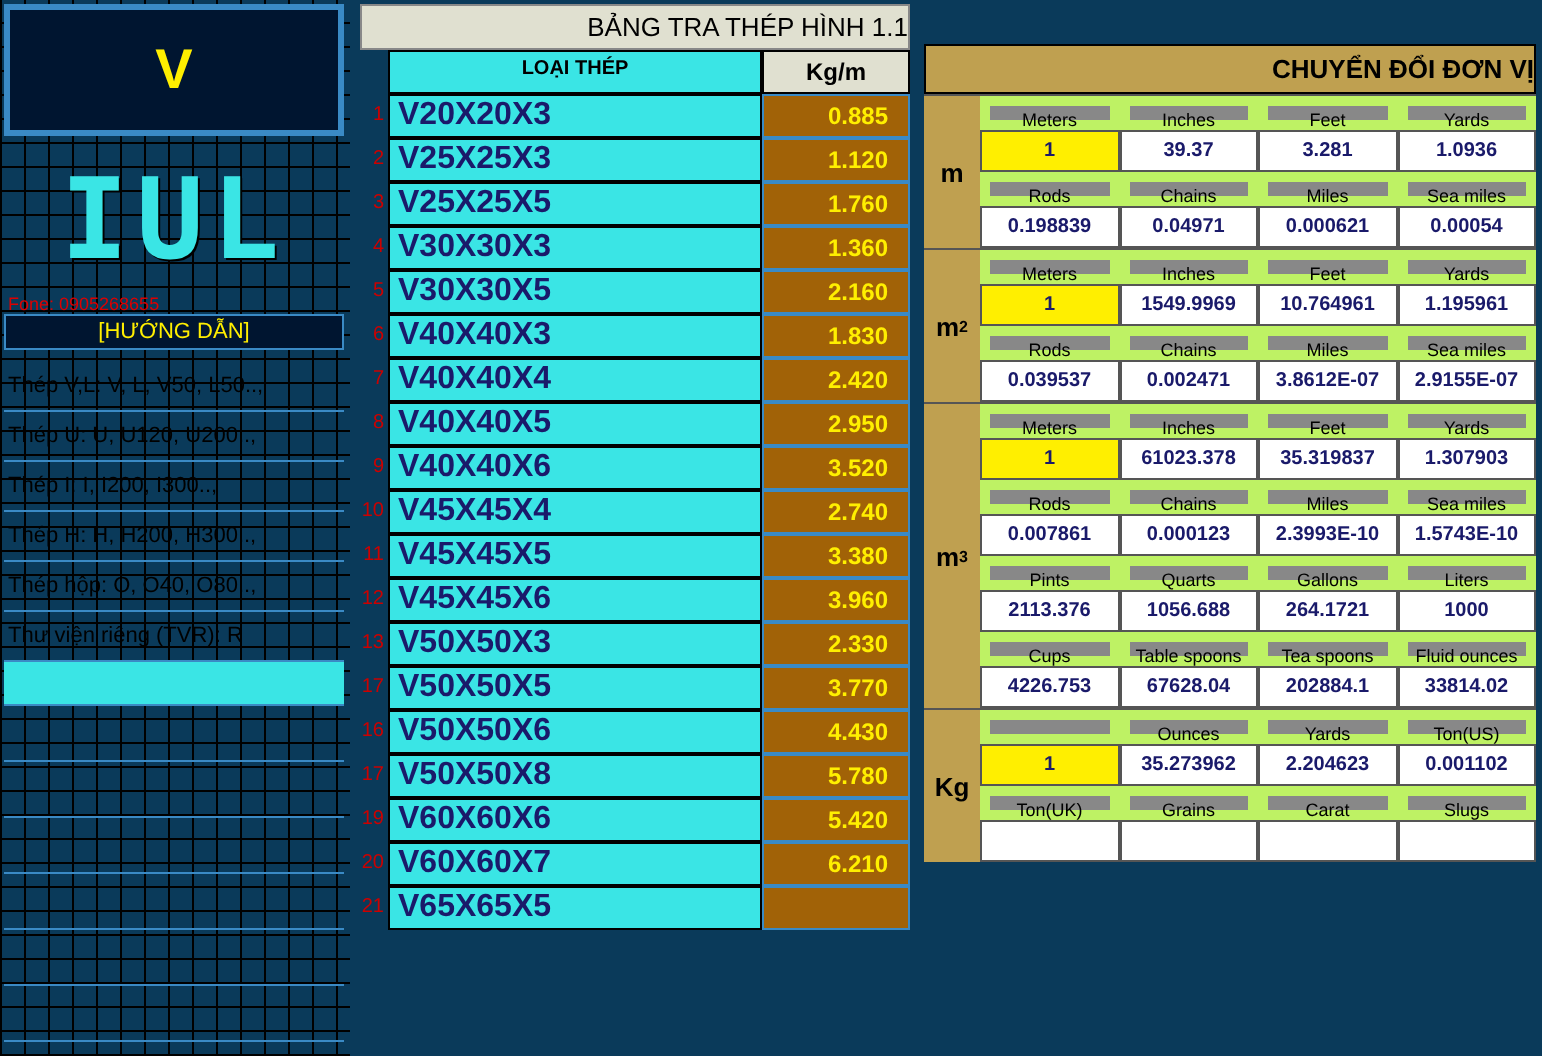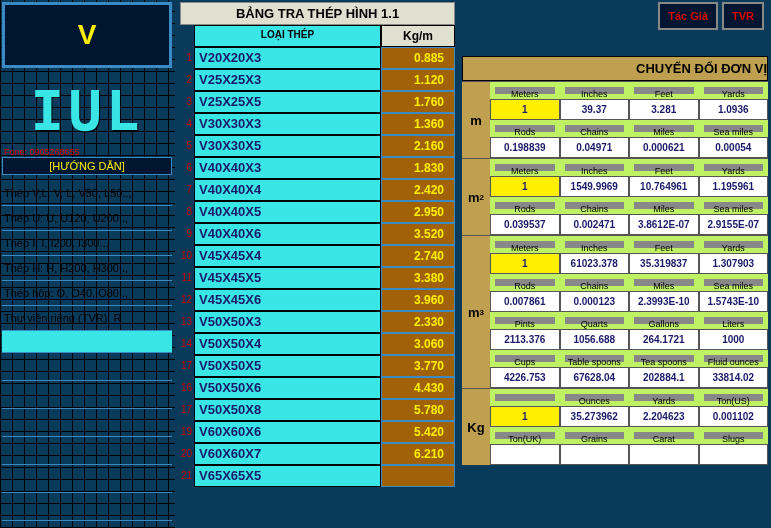--- a/index.html
+++ b/index.html
@@ -7,27 +7,27 @@
 .grid-bg{position:absolute;top:0;left:0;width:175px;height:528px;background:linear-gradient(0deg,#0a3a5a 0%,#1a5a7a 100%);background-image:repeating-linear-gradient(0deg,#000 0,#000 1px,transparent 1px,transparent 12px),repeating-linear-gradient(90deg,#000 0,#000 1px,transparent 1px,transparent 12px)}
 .left-col{position:absolute;left:2px;top:2px;width:170px;z-index:2}
 .v-box{border:3px solid #3a8ac5;background:#001530;color:#ffef00;font-size:28px;font-weight:bold;text-align:center;padding:14px 0;margin-bottom:6px}
 .iul-box{color:#3ae5e5;font-size:56px;font-weight:bold;font-family:monospace;text-align:center;letter-spacing:4px;padding:4px 0;text-shadow:1px 1px 0 #000}
 .fone{color:#d00;font-size:9px;text-align:left;padding-left:2px}
 .guide{border:1px solid #3a8ac5;background:#001530;color:#ffef00;font-size:11px;text-align:center;padding:2px 0;margin-bottom:6px}
 .nav-item{color:#000;font-size:11px;padding:6px 2px;border-bottom:1px solid #3a8ac5;cursor:pointer}
 .nav-item.active{background:#3ae5e5}
 .blank-row{height:28px;border-bottom:1px solid #3a8ac5}
 .center-col{position:absolute;left:180px;top:2px;width:275px}
-.title-bar{background:#e0e0d0;border:1px solid #888;text-align:center;font-size:13px;font-weight:bold;padding:3px 0}
+.title-bar{background:#e0e0d0;border:1px solid #888;text-align:right;font-size:13px;font-weight:normal;padding:3px 0}
 .header-row{display:flex}
 .header-row .h1{flex:1;background:#3ae5e5;border:1px solid #000;text-align:center;font-size:10px;font-weight:bold;padding:3px 0;color:#000}
 .header-row .h2{width:74px;background:#e0e0d0;border:1px solid #000;text-align:center;font-size:12px;font-weight:bold;padding:3px 0}
 .data-row{display:flex;height:22px}
 .data-row .idx{width:14px;background:#0a3a5a;color:#c00;font-size:10px;text-align:right;padding-right:2px;line-height:22px}
-.data-row .name{flex:1;background:#3ae5e5;border:1px solid #000;font-size:13px;font-weight:bold;padding-left:4px;line-height:20px;color:#1a1a6a}
+.data-row .name{flex:1;background:#3ae5e5;border:1px solid #000;font-size:16px;font-weight:bold;padding-left:4px;line-height:20px;color:#1a1a6a}
 .data-row .val{width:74px;background:#a16207;border:1px solid #3a8ac5;color:#ffef00;font-size:12px;font-weight:bold;text-align:right;padding-right:10px;line-height:20px}
 .right-col{position:absolute;left:462px;top:2px;width:306px}
 .top-btns{display:flex;justify-content:flex-end;gap:4px;margin-bottom:6px;padding-right:4px}
 .btn-tg{background:#001530;border:2px solid #888;color:#d00;font-size:11px;font-weight:bold;padding:6px 8px;text-align:center;cursor:pointer}
 .conv-title{background:#bfa050;border:1px solid #000;text-align:right;font-size:13px;font-weight:bold;padding:4px 0}
 .conv-section{display:flex;border-top:1px solid #555}
 .unit-label{width:28px;background:#bfa050;display:flex;align-items:center;justify-content:center;font-size:13px;font-weight:bold}
 .unit-label sup{font-size:8px}
 .conv-grid{flex:1;display:flex;flex-direction:column}
 .conv-hrow{display:flex;height:17px}
@@ -129,25 +129,20 @@
         <div class="idx">12</div>
         <div class="name">V45X45X6</div>
         <div class="val">3.960</div>
       </div>
       <div class="data-row">
         <div class="idx">13</div>
         <div class="name">V50X50X3</div>
         <div class="val">2.330</div>
       </div>
       <div class="data-row">
-        <div class="idx">14</div>
-        <div class="name">V50X50X4</div>
-        <div class="val">3.060</div>
-      </div>
-      <div class="data-row">
         <div class="idx">17</div>
         <div class="name">V50X50X5</div>
         <div class="val">3.770</div>
       </div>
       <div class="data-row">
         <div class="idx">16</div>
         <div class="name">V50X50X6</div>
         <div class="val">4.430</div>
       </div>
       <div class="data-row">
@@ -167,24 +162,20 @@
       </div>
       <div class="data-row">
         <div class="idx">21</div>
         <div class="name">V65X65X5</div>
         <div class="val"></div>
       </div>
     </div>
 </div>
 
 <div class="right-col">
-  <div class="top-btns">
-    <div class="btn-tg">Tác Giả</div>
-    <div class="btn-tg">TVR</div>
-  </div>
   <div style="height:20px"></div>
   <div class="conv-title">CHUYỂN ĐỔI ĐƠN VỊ</div>
   <div id="conv-sections">
       <div class="conv-section">
         <div class="unit-label">m</div>
         <div class="conv-grid">
           <div class="conv-hrow">
             <div>Meters</div>
             <div>Inches</div>
             <div>Feet</div>

